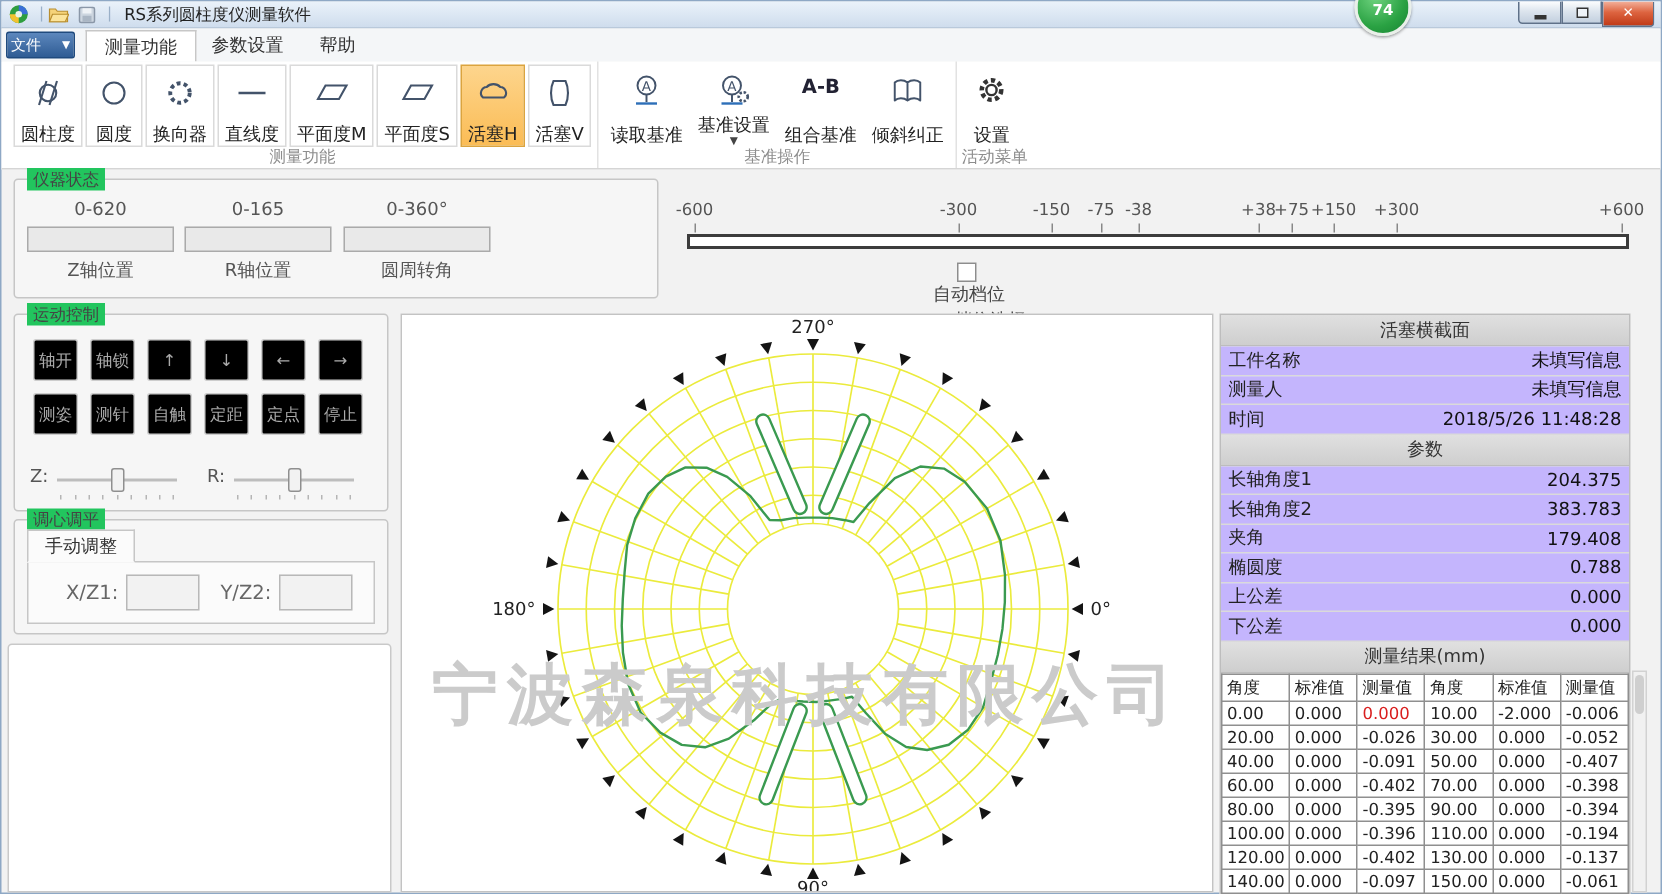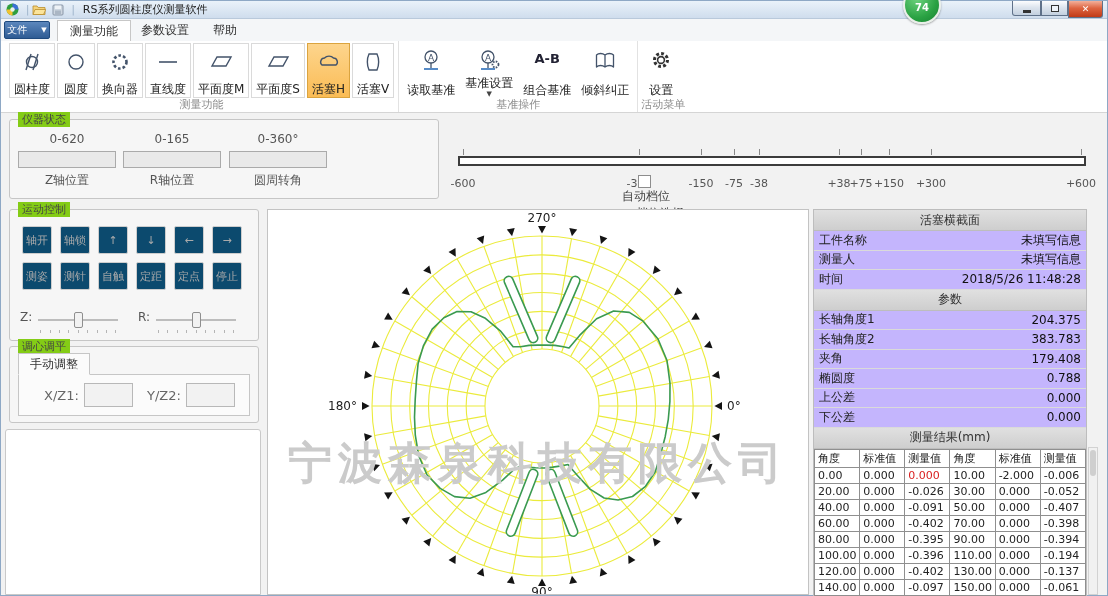--- a/index.html
+++ b/index.html
@@ -49,47 +49,47 @@
   .rib-btn{min-width:38px;margin:0 1px;padding:2px 4px 1px 4px;border:1px solid #dadada;background:#fff;
     display:flex;flex-direction:column;align-items:center;justify-content:space-between;font-size:12px;color:#222;}
   .rib-btn .lbl{white-space:nowrap;line-height:14px;}
   .rib-btn.active{background:linear-gradient(#fdd58d,#fbbc55);border:1px solid #dba43f;}
   .rib-btn svg{display:block;margin-top:3px;}
   .ab-ico{font-size:13px;font-weight:bold;color:#223;height:26px;display:flex;align-items:center;}
   .dd-caret{font-size:7px;color:#444;line-height:6px;}
 
   
   .groupbox{position:absolute;border:1px solid #c6c6c6;border-radius:3px;background:#f6f6f6;}
-  .groupbox>.legend{position:absolute;top:-8px;left:8px;background:#84cc16;padding:0 4px;
+  .groupbox>.legend{position:absolute;top:-8px;left:8px;background:#22c55e;padding:0 4px;
     font-size:11px;color:#444;text-align:right;}
 
   
   #gb-status{left:8px;top:118px;width:430px;height:80px;}
   .axis-col{position:absolute;top:12px;width:98px;text-align:center;font-size:12px;color:#555;}
   .axis-bar{margin-top:5px;height:17px;border:1px solid #aaa;background:#e9e9e9;}
   .axis-name{margin-top:4px;font-size:12px;color:#555;}
 
   
   #scale-wrap{position:absolute;left:0;top:118px;width:1108px;height:80px;pointer-events:none;}
-  .tick-label{position:absolute;top:14px;transform:translateX(-50%);font-size:11px;color:#555;margin-top:44px;}
+  .tick-label{position:absolute;top:14px;transform:translateX(-50%);font-size:11px;color:#555;}
   .tick-mark{position:absolute;top:30px;width:1px;height:6px;background:#888;}
   #scale-bar{position:absolute;left:457px;top:37px;width:628px;height:10px;
     border:2px solid #3c3c3c;background:#fff;}
   #gear-row{position:absolute;left:585px;top:56px;display:flex;align-items:center;font-size:12px;color:#444;pointer-events:auto;flex-direction:column;}
   #auto-gear-cb{width:13px;height:13px;border:1px solid #8d8d8d;background:#fff;margin-right:4px;}
   #gear-select{margin-left:10px;width:78px;height:20px;border:1px solid #a5a5a5;background:#fff;
     display:flex;align-items:center;justify-content:space-between;padding-left:5px;}
   #gear-select .arr{width:16px;height:100%;background:#ececec;border-left:1px solid #c9c9c9;
     display:flex;align-items:center;justify-content:center;font-size:7px;color:#555;}
   #gear-extra{margin-left:34px;width:86px;height:20px;border:1px solid #b5b5b5;background:#f4f4f4;}
 
   
   #gb-motion{left:8px;top:208px;width:250px;height:132px;}
   .mrow{position:absolute;left:12px;display:flex;gap:8px;}
-  .mbtn{width:30px;height:28px;border:1px solid #cdcdcd;background:#0c4a6e;color:#aaa;
+  .mbtn{width:30px;height:28px;border:1px solid #cdcdcd;background:#000000;color:#aaa;
     font-size:11px;display:flex;align-items:center;justify-content:center;border-radius:2px;white-space:nowrap;}
   .slider-zone{position:absolute;top:100px;display:flex;align-items:flex-start;font-size:12px;color:#555;}
   .slider{position:relative;width:80px;height:22px;margin-left:6px;}
   .slider .track{position:absolute;left:0;right:0;top:9px;height:2px;background:#bdbdbd;}
   .slider .thumb{position:absolute;top:2px;width:9px;height:16px;background:#f2f2f2;
     border:1px solid #8f8f8f;border-radius:2px;}
   .slider .ticks{position:absolute;left:2px;right:2px;top:20px;display:flex;justify-content:space-between;}
   .slider .ticks i{width:1px;height:3px;background:#b5b5b5;}
 
   

